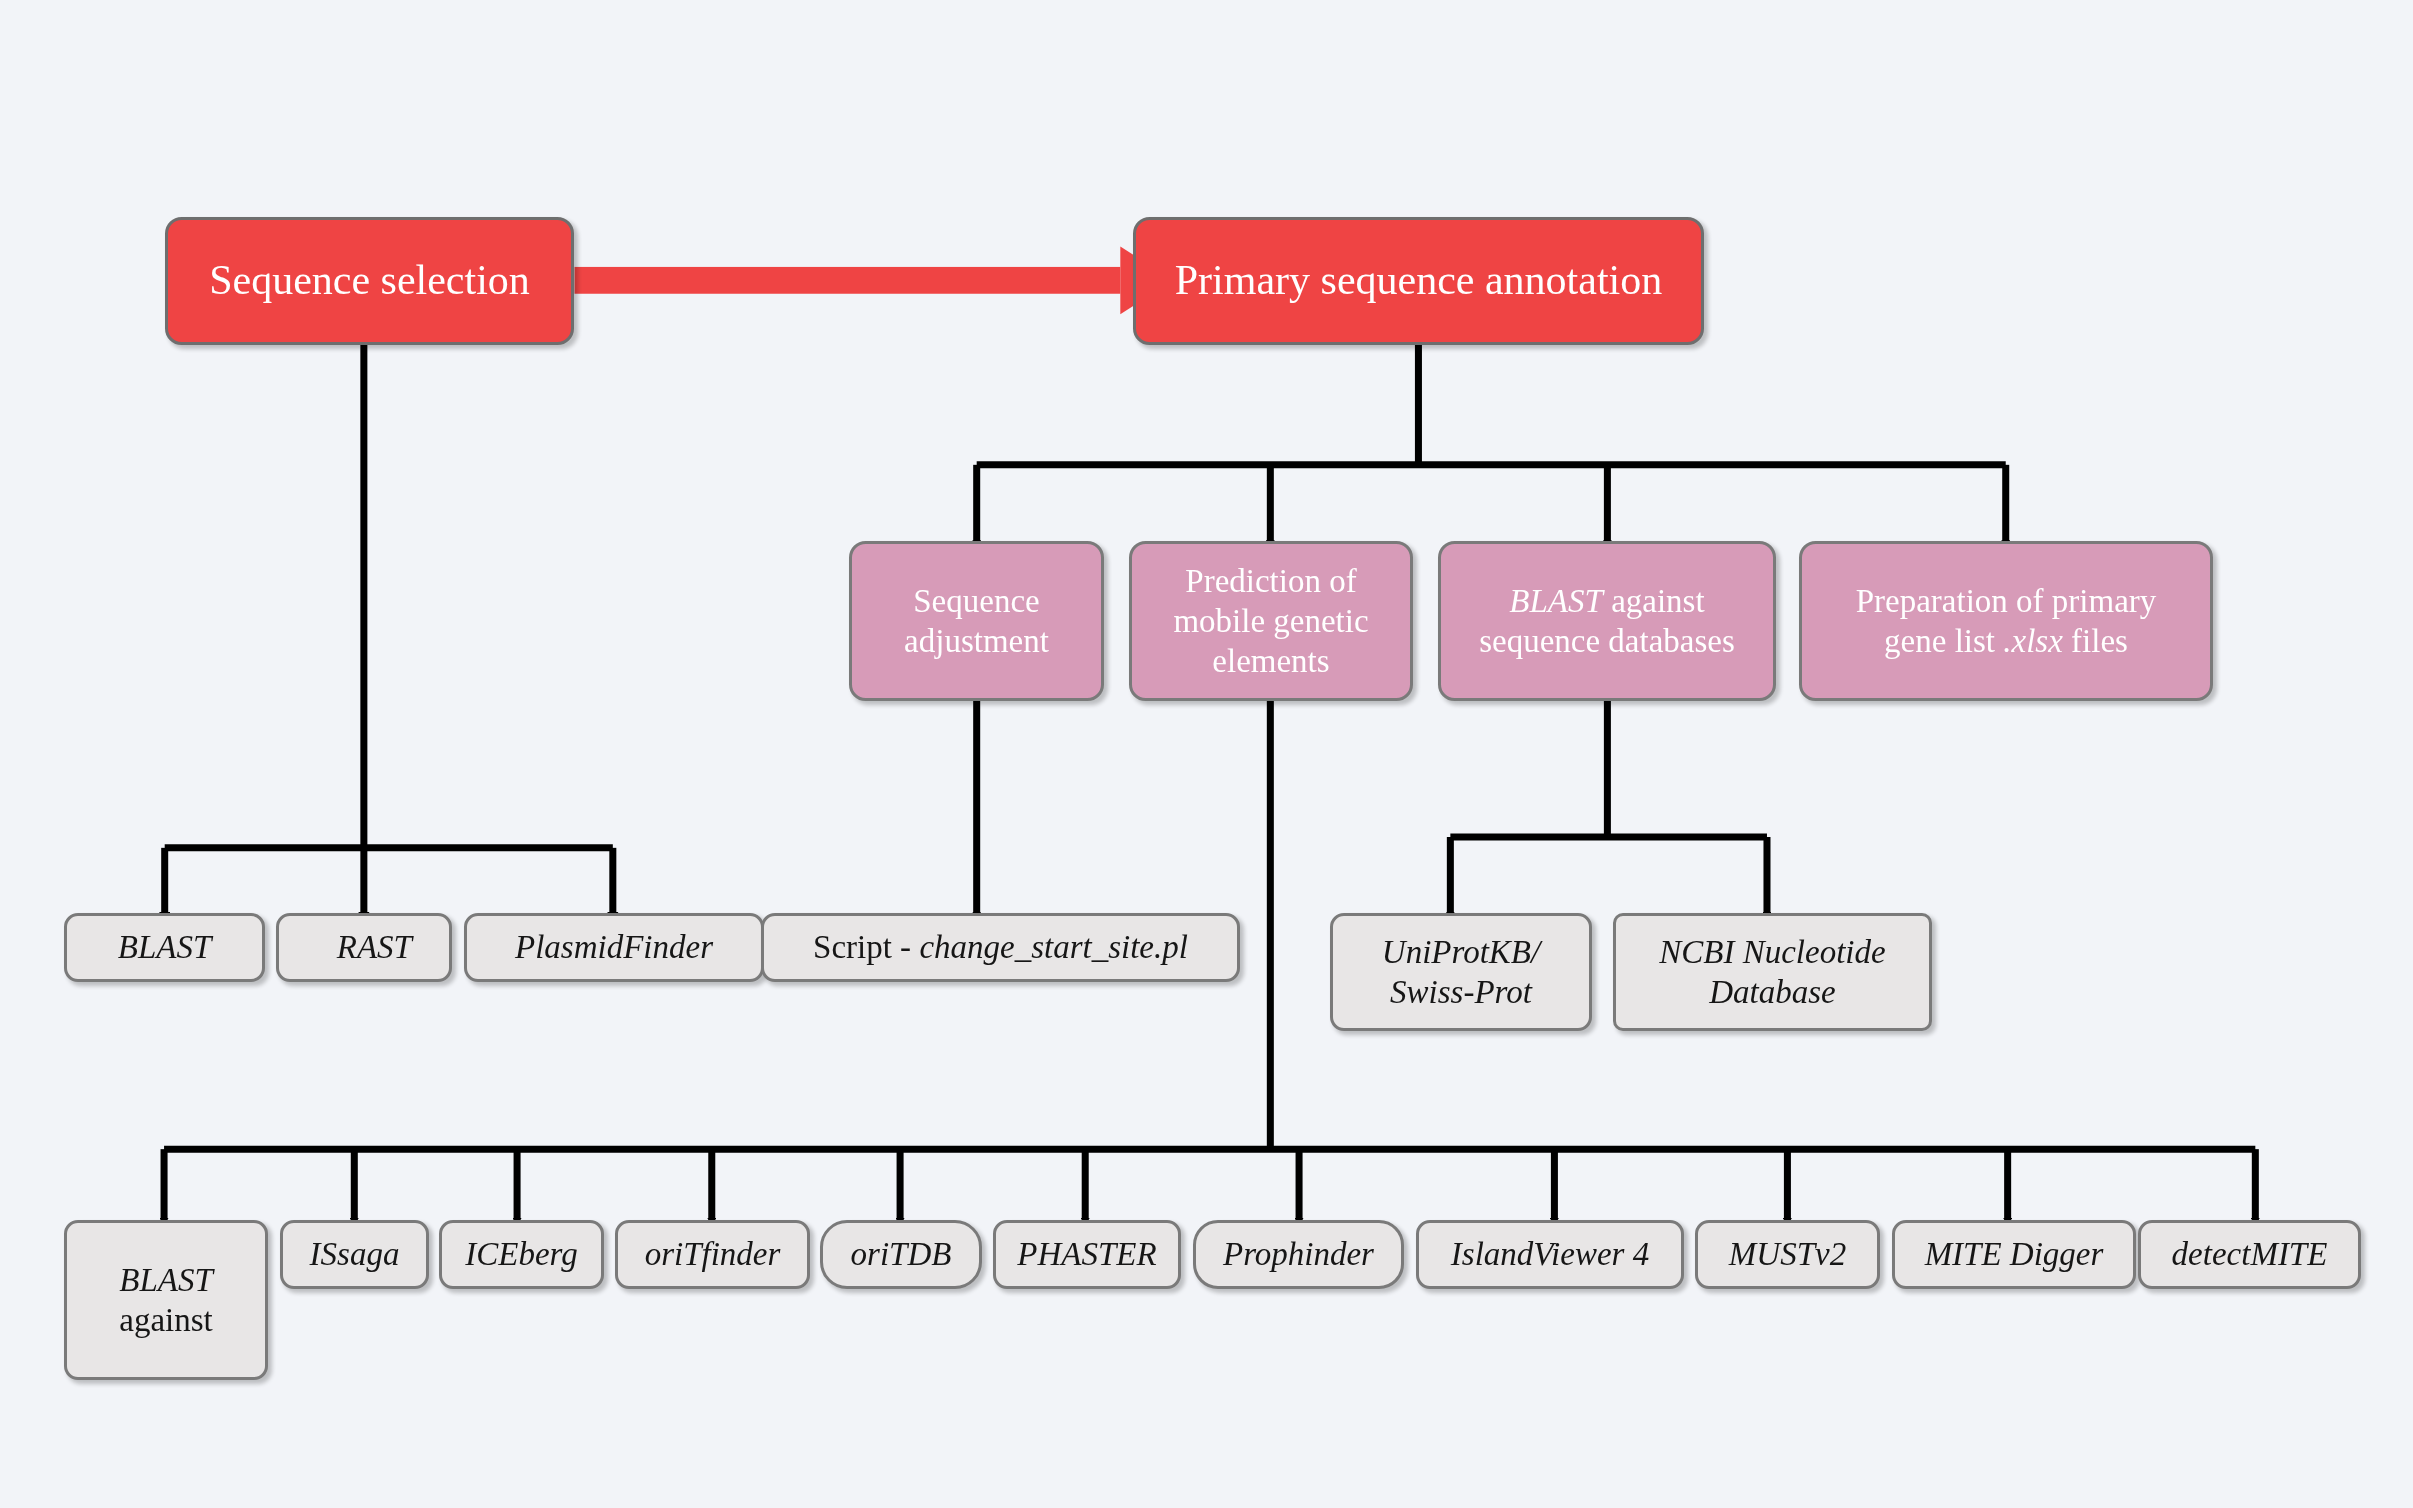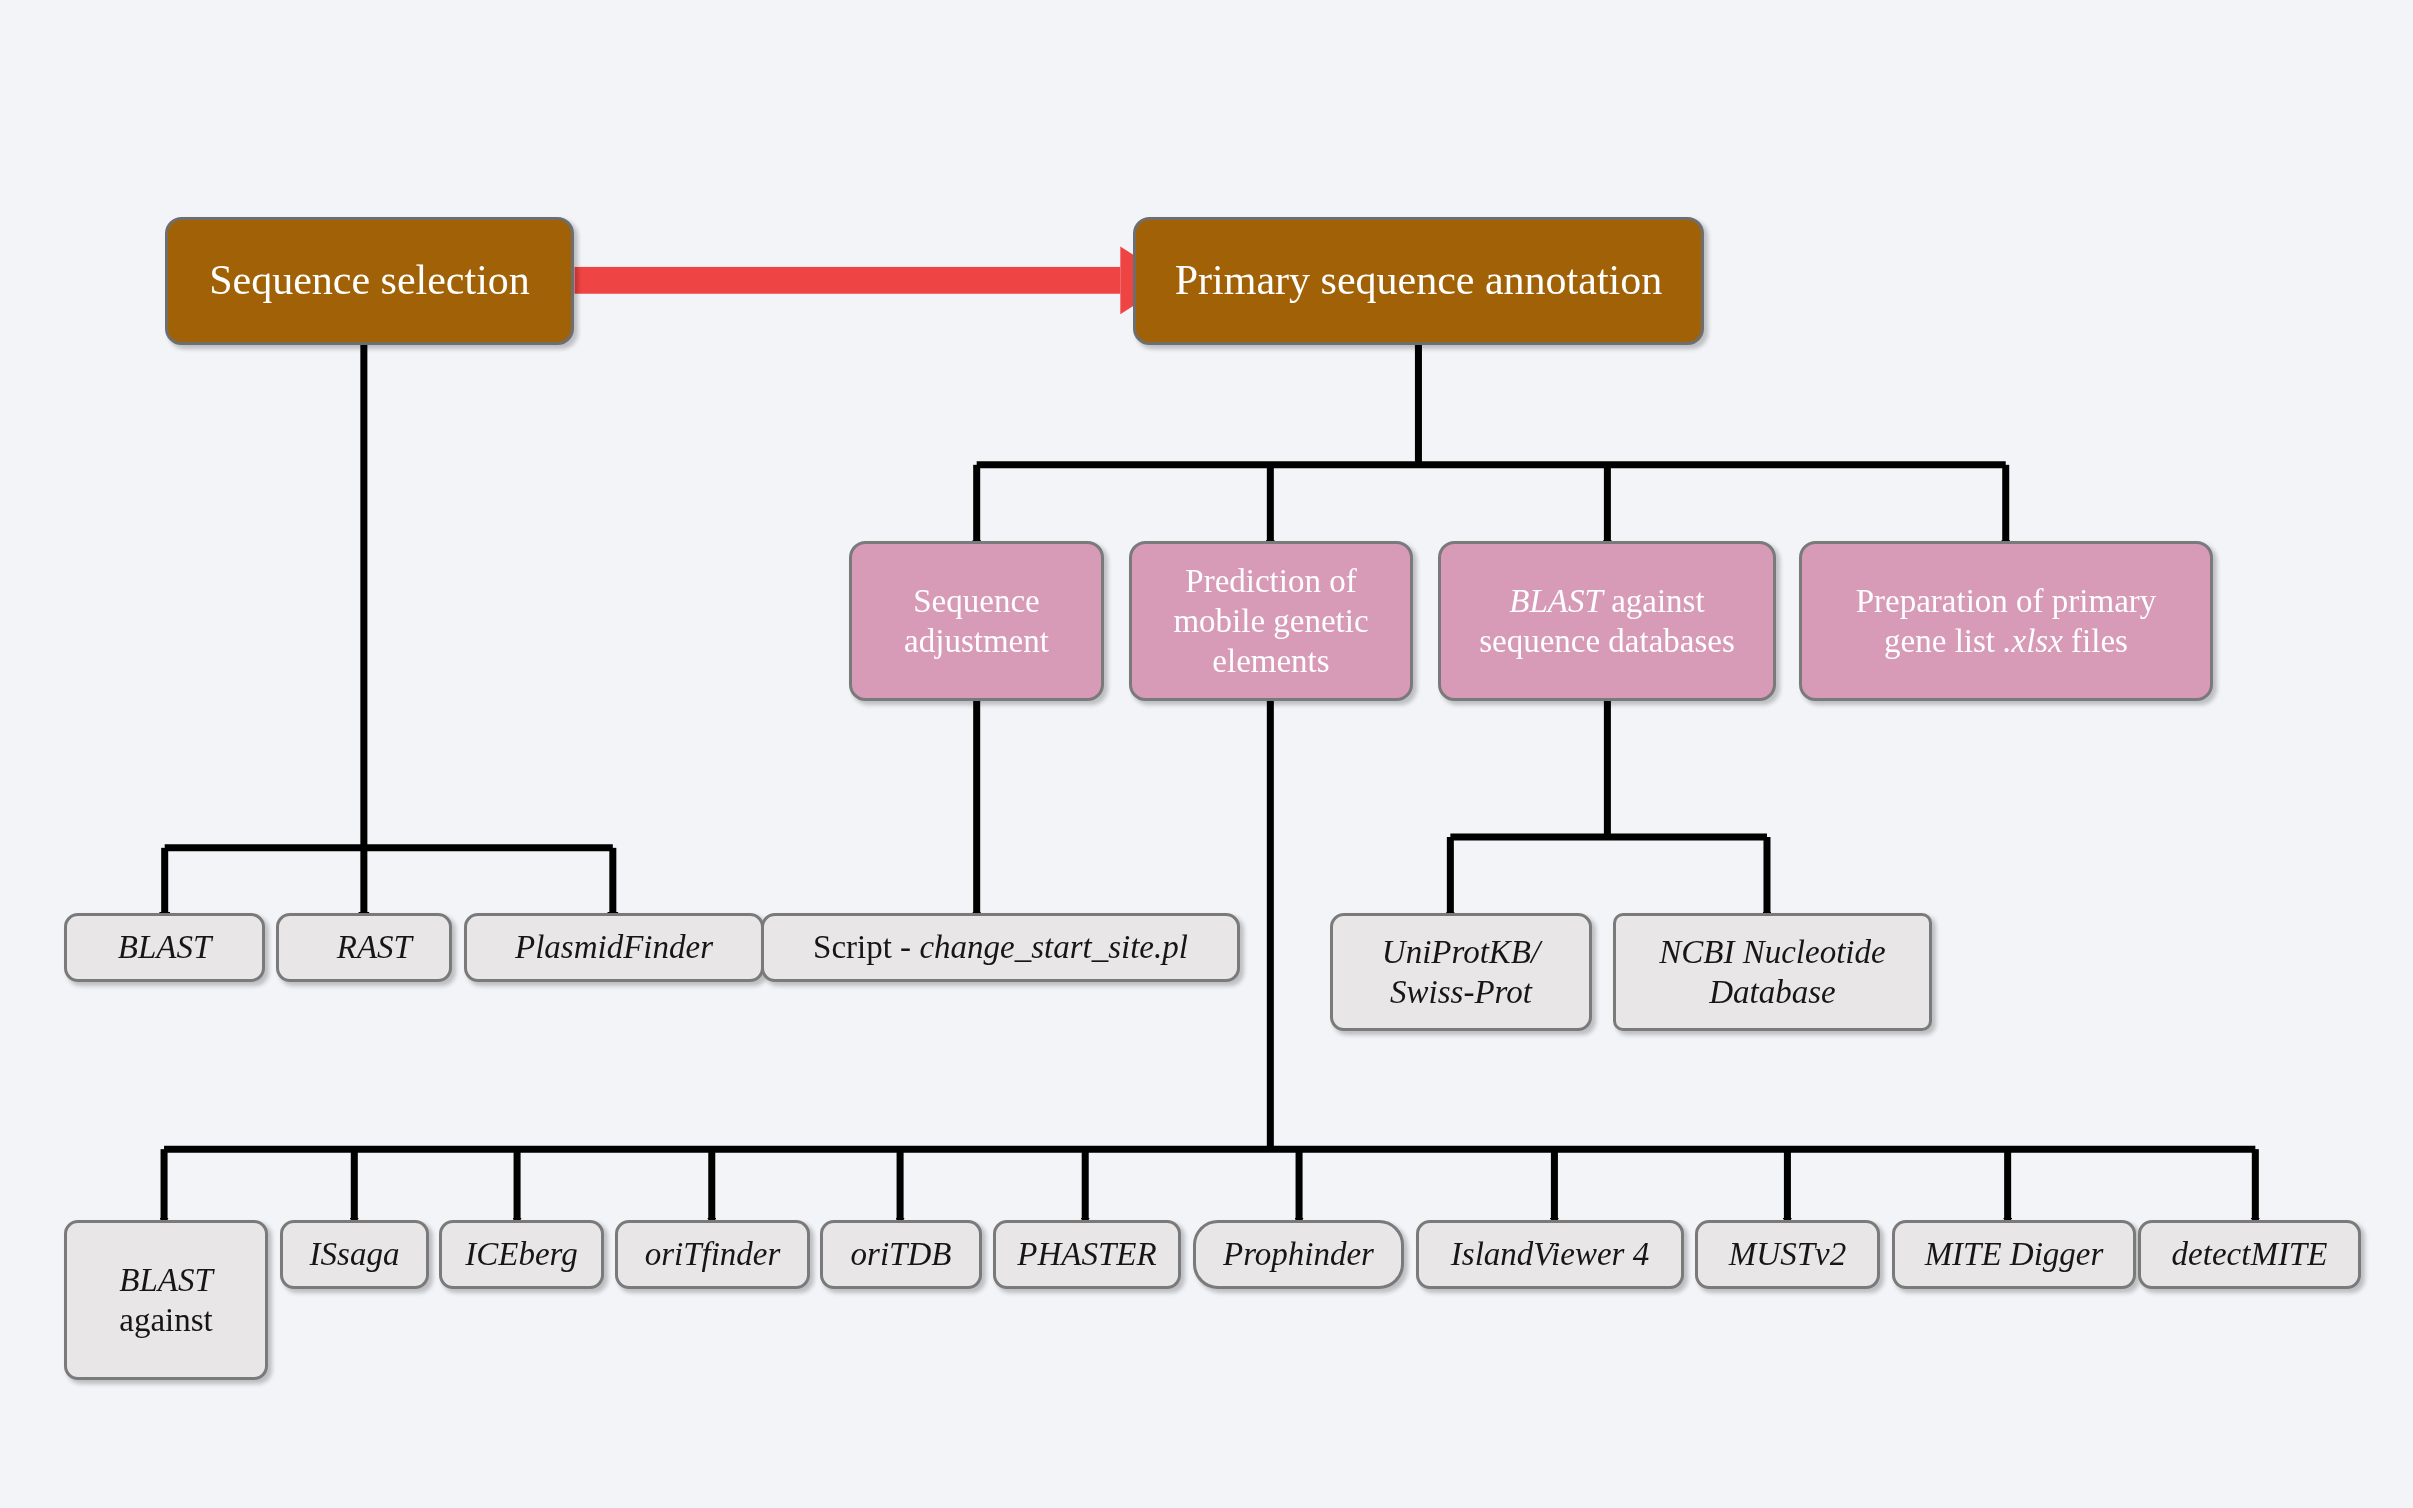--- a/index.html
+++ b/index.html
@@ -31,21 +31,21 @@
     text-align: center;
     border-radius: 16.6px;
     border: 3.2px solid #7d7d7d;
     box-shadow: 3.2px 3.8px 4.5px rgba(0,0,0,0.22);
     line-height: 1.22;
     z-index: 5;
     padding: 2.6px 6.4px;
   }
 
   .node.purple {
-    background: #a16207;
+    background: #ef4444;
     color: #ffffff;
     font-size: 42px;
     border-color: #6e6e6e;
   }
 
   .node.pink {
     background: #d79bb8;
     color: #ffffff;
     font-size: 33px;
     border-color: #7a7a7a;
@@ -213,21 +213,21 @@
   </div>
 
   <div class="node gray" style="left:439px; top:1220px; width:165px; height:69px;">
     <span class="inner it">ICEberg</span>
   </div>
 
   <div class="node gray" style="left:615px; top:1220px; width:195px; height:69px;">
     <span class="inner it">oriTfinder</span>
   </div>
 
-  <div class="node gray" style="left:820px; top:1220px; width:162px; height:69px;">
+  <div class="node gray" style="left:820px; top:1220px; width:162px; height:69px;border-radius:27px;">
     <span class="inner it">oriTDB</span>
   </div>
 
   <div class="node gray" style="left:993px; top:1220px; width:188px; height:69px;">
     <span class="inner it">PHASTER</span>
   </div>
 
   <div class="node gray" style="left:1193px; top:1220px; width:211px; height:69px;border-radius:25px;">
     <span class="inner it">Prophinder</span>
   </div>

